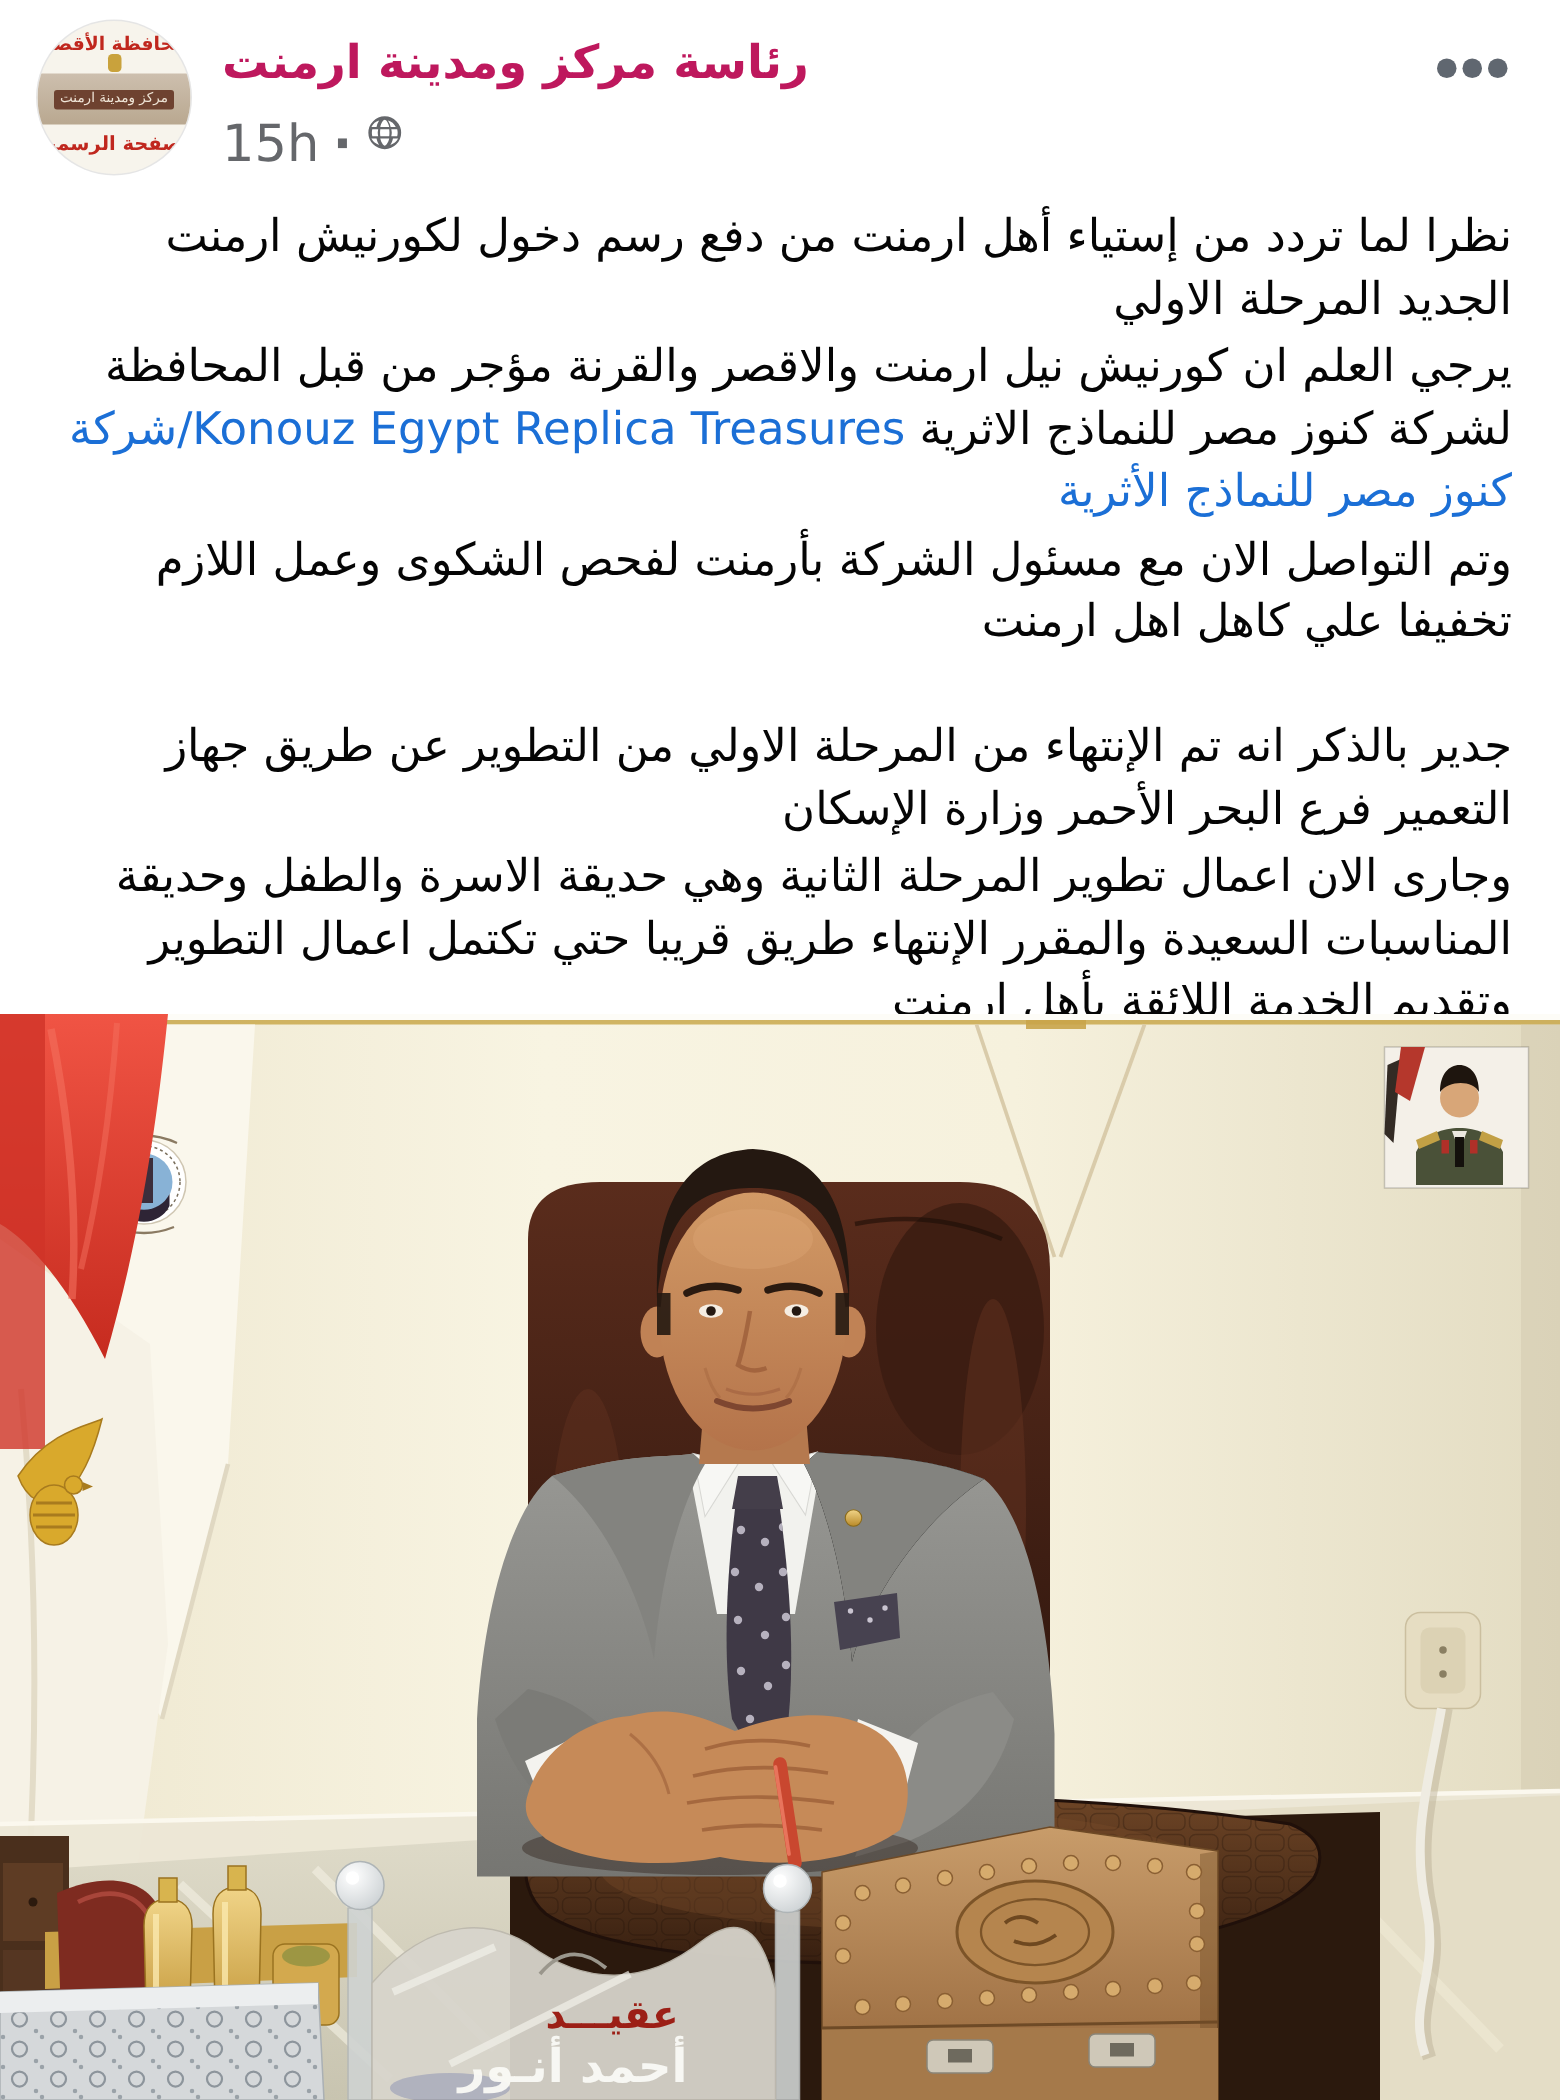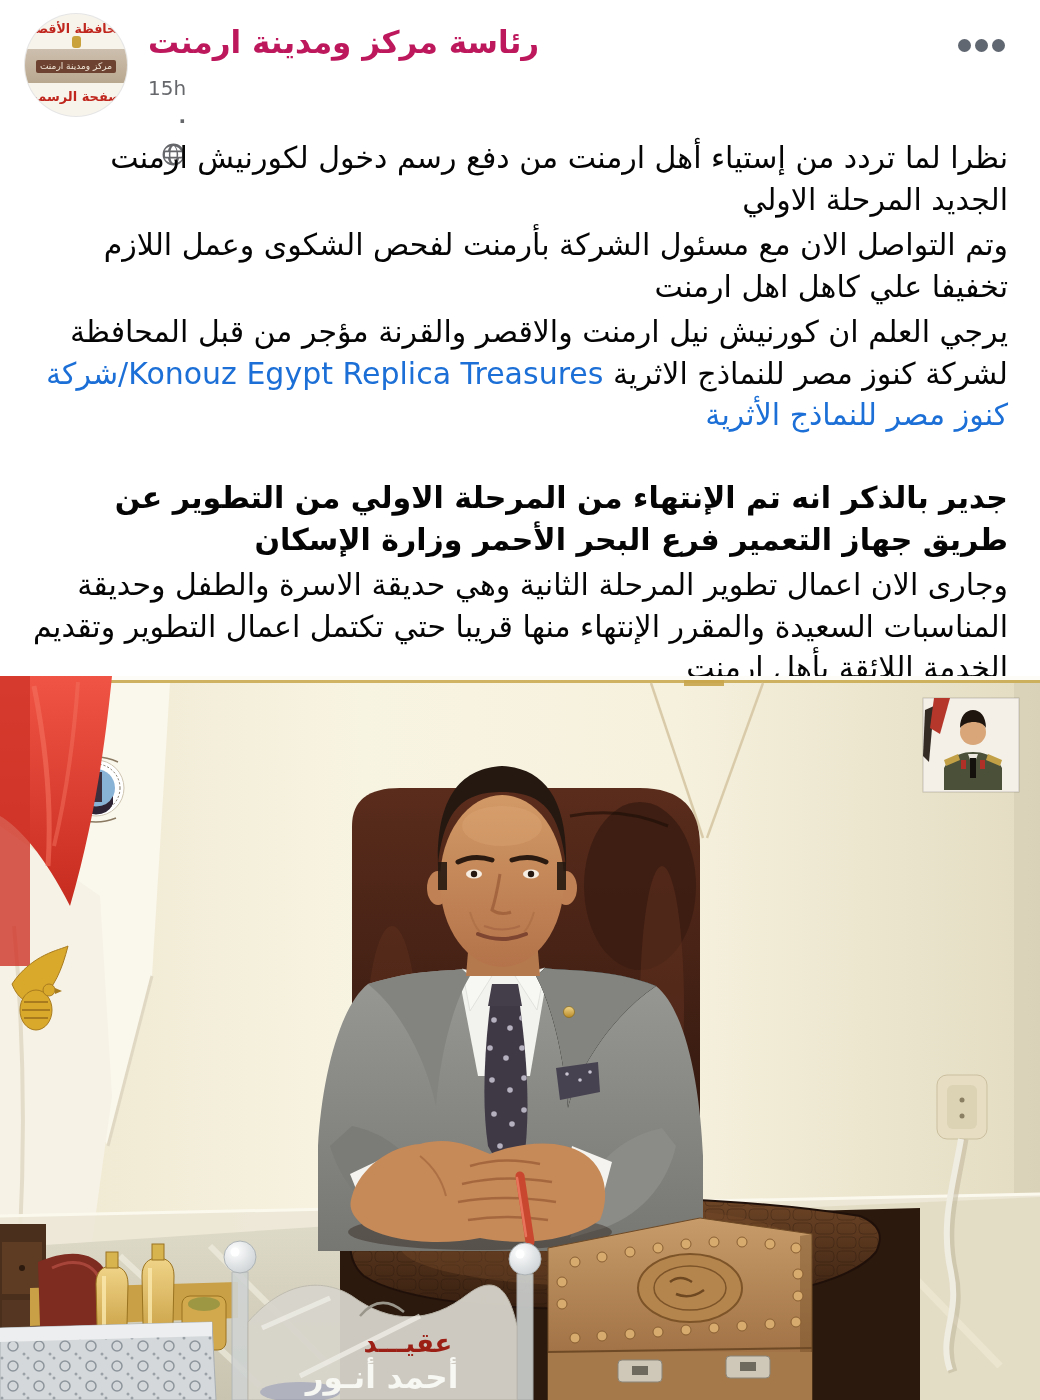--- a/index.html
+++ b/index.html
@@ -16,36 +16,36 @@
   .av-top{color:#c0271e;font-weight:700;font-size:12.5px;margin-top:7px;white-space:nowrap;}
   .av-crest{width:9px;height:12px;border-radius:3px;background:#c9a23c;margin:0 auto 1px;}
   .av-photo{height:34px;background:linear-gradient(#cdbfae,#b9a890);display:flex;align-items:center;justify-content:center;}
   .av-sign{background:#6e4230;color:#f0e6d8;font-size:9px;line-height:11px;padding:1px 4px;border-radius:2px;white-space:nowrap;}
   .av-bottom{color:#c0271e;font-weight:700;font-size:13px;margin-top:6px;white-space:nowrap;}
   .page-name{
     position:absolute;left:148px;top:24px;font-size:31px;font-weight:700;color:#be185d;
     direction:rtl;cursor:pointer;
   }
   .meta{
-    position:absolute;left:148px;top:76px;display:flex;align-items:flex-end;gap:9px;
-    color:#65676B;font-size:20px;cursor:pointer;flex-direction:column;
+    position:absolute;left:148px;top:76px;display:flex;align-items:flex-start;gap:9px;
+    color:#65676B;font-size:34px;cursor:pointer;
   }
   .meta .dot-sep{font-weight:700;}
   .more-btn{
     position:absolute;left:958px;top:30px;width:62px;height:30px;display:flex;align-items:center;
     gap:4px;cursor:pointer;
   }
   .more-btn i{display:block;width:13px;height:13px;border-radius:50%;background:#606770;}
   
   .post-text{
     position:absolute;left:28px;right:28px;top:133px;direction:rtl;text-align:right;
     font-size:30px;line-height:41.5px;color:#050505;
   }
   .post-text p{margin:4px;}
-  .post-text p.gap{margin-top:41.5px;font-weight:bold;}
+  .post-text p.gap{margin-top:41.5px;}
   a.mention{color:#1B6FD6;text-decoration:none;cursor:pointer;}
   
   .photo{
     position:absolute;left:0;top:676px;width:1040px;height:724px;background:#b91c1c;cursor:pointer;
   }
   .photo svg{position:absolute;left:0;top:0;}
 </style>
 </head>
 <body>
 
@@ -73,24 +73,24 @@
   </div>
 
   <div class="more-btn" title="">
     <i></i>
       <i></i>
       <i></i>
   </div>
 
   <div class="post-text">
     <p>نظرا لما تردد من إستياء أهل ارمنت من دفع رسم دخول لكورنيش ارمنت الجديد المرحلة الاولي</p>
+    <p><span>يرجي العلم ان كورنيش نيل ارمنت والاقصر والقرنة مؤجر من قبل المحافظة لشركة كنوز مصر للنماذج الاثرية </span><a class="mention">Konouz Egypt Replica Treasures/شركة كنوز مصر للنماذج الأثرية</a></p>
     <p>وتم التواصل الان مع مسئول الشركة بأرمنت لفحص الشكوى وعمل اللازم تخفيفا علي كاهل اهل ارمنت</p>
-    <p><span>يرجي العلم ان كورنيش نيل ارمنت والاقصر والقرنة مؤجر من قبل المحافظة لشركة كنوز مصر للنماذج الاثرية </span><a class="mention">Konouz Egypt Replica Treasures/شركة كنوز مصر للنماذج الأثرية</a></p>
     <p class="gap">جدير بالذكر انه تم الإنتهاء من المرحلة الاولي من التطوير عن طريق جهاز التعمير فرع البحر الأحمر وزارة الإسكان</p>
-    <p>وجارى الان اعمال تطوير المرحلة الثانية وهي حديقة الاسرة والطفل وحديقة المناسبات السعيدة والمقرر الإنتهاء منها قريبا حتي تكتمل اعمال التطوير وتقديم الخدمة اللائقة بأهل ارمنت</p>
+    <p>وجارى الان اعمال تطوير المرحلة الثانية وهي حديقة الاسرة والطفل وحديقة المناسبات السعيدة والمقرر الإنتهاء طريق قريبا حتي تكتمل اعمال التطوير وتقديم الخدمة اللائقة بأهل ارمنت</p>
   </div>
 
   <div class="photo">
     <svg width="1040" height="724" viewBox="0 0 1040 724">
       <defs>
         <linearGradient id="wallGrad" x1="0" y1="0" x2="1" y2="0">
           <stop offset="0" stop-color="#eee7cf"></stop>
             <stop offset="0.35" stop-color="#f8f4e2"></stop>
           <stop offset="0.65" stop-color="#f6f1dd"></stop>
             <stop offset="1" stop-color="#e3dcc2"></stop>

